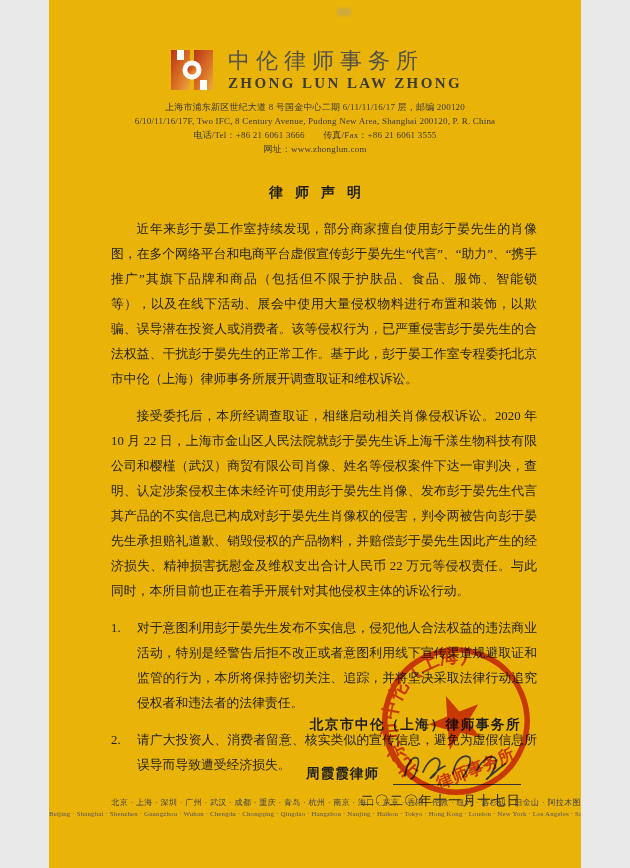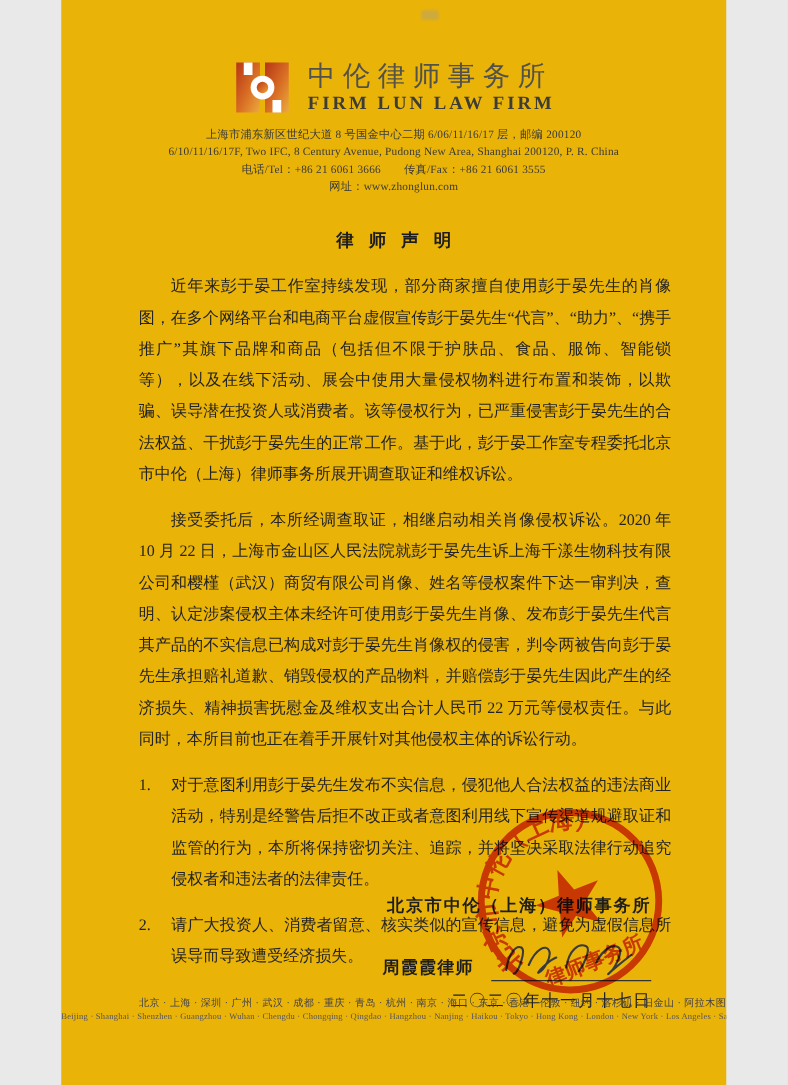--- a/index.html
+++ b/index.html
@@ -75,25 +75,25 @@
         </defs>
         <rect x="3" y="4" width="19" height="40" fill="url(#lg)"></rect>
         <rect x="26" y="4" width="19" height="40" fill="url(#lg)"></rect>
         <rect x="9" y="4" width="7" height="10" fill="#fefefe"></rect>
         <rect x="32" y="34" width="7" height="10" fill="#fefefe"></rect>
         <circle cx="24" cy="24" r="9.5" fill="#fefefe"></circle>
         <circle cx="24" cy="24" r="4.6" fill="url(#lg)"></circle>
       </svg>
       <div class="firm-names">
         <div class="firm-zh">中伦律师事务所</div>
-        <div class="firm-en">FIRM LUN LAW FIRM</div>
+        <div class="firm-en">ZHONG LUN LAW ZHONG</div>
       </div>
     </div>
     <div class="addr">
-      <div>上海市浦东新区世纪大道 8 号国金中心二期 6/06/11/16/17 层，邮编 200120</div>
+      <div>上海市浦东新区世纪大道 8 号国金中心二期 6/11/11/16/17 层，邮编 200120</div>
       <div>6/10/11/16/17F, Two IFC, 8 Century Avenue, Pudong New Area, Shanghai 200120, P. R. China</div>
       <div>电话/Tel：+86 21 6061 3666　　传真/Fax：+86 21 6061 3555</div>
       <div>网址：www.zhonglun.com</div>
     </div>
   </div>
 
   <div class="doc-title">律师声明</div>
 
   <div class="body-text">
     <p>近年来彭于晏工作室持续发现，部分商家擅自使用彭于晏先生的肖像图，在多个网络平台和电商平台虚假宣传彭于晏先生“代言”、“助力”、“携手推广”其旗下品牌和商品（包括但不限于护肤品、食品、服饰、智能锁等），以及在线下活动、展会中使用大量侵权物料进行布置和装饰，以欺骗、误导潜在投资人或消费者。该等侵权行为，已严重侵害彭于晏先生的合法权益、干扰彭于晏先生的正常工作。基于此，彭于晏工作室专程委托北京市中伦（上海）律师事务所展开调查取证和维权诉讼。</p>

